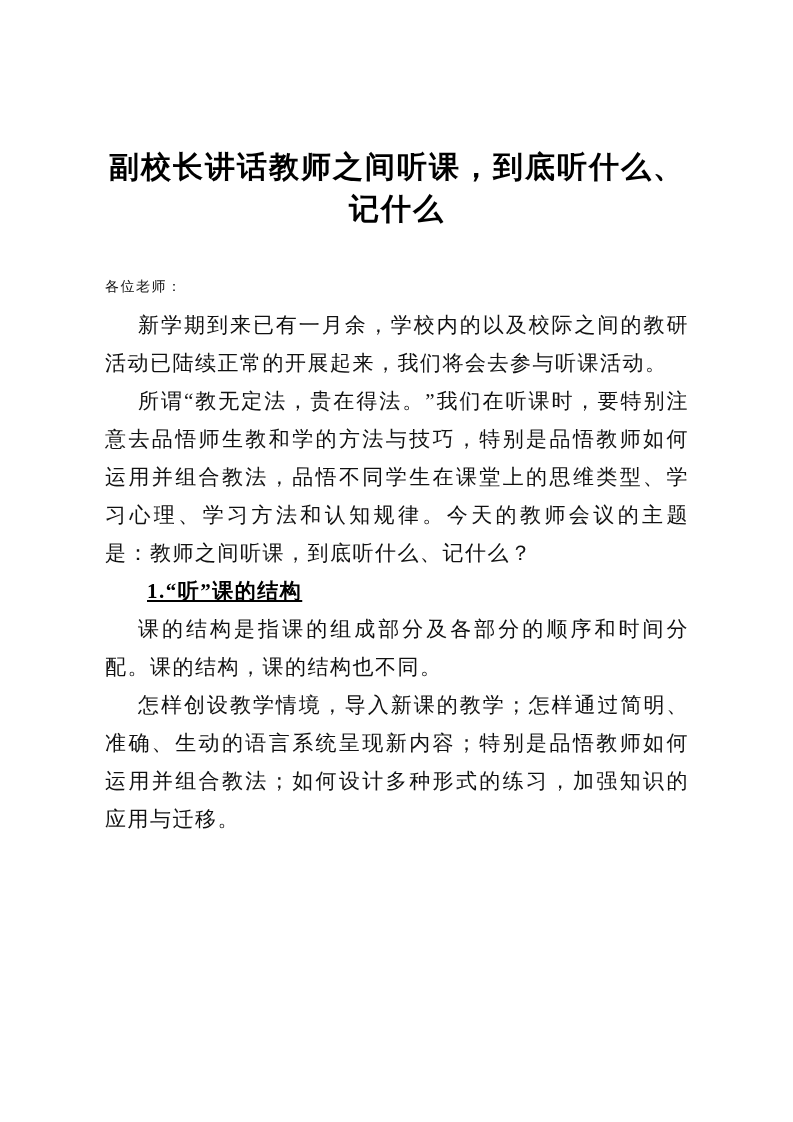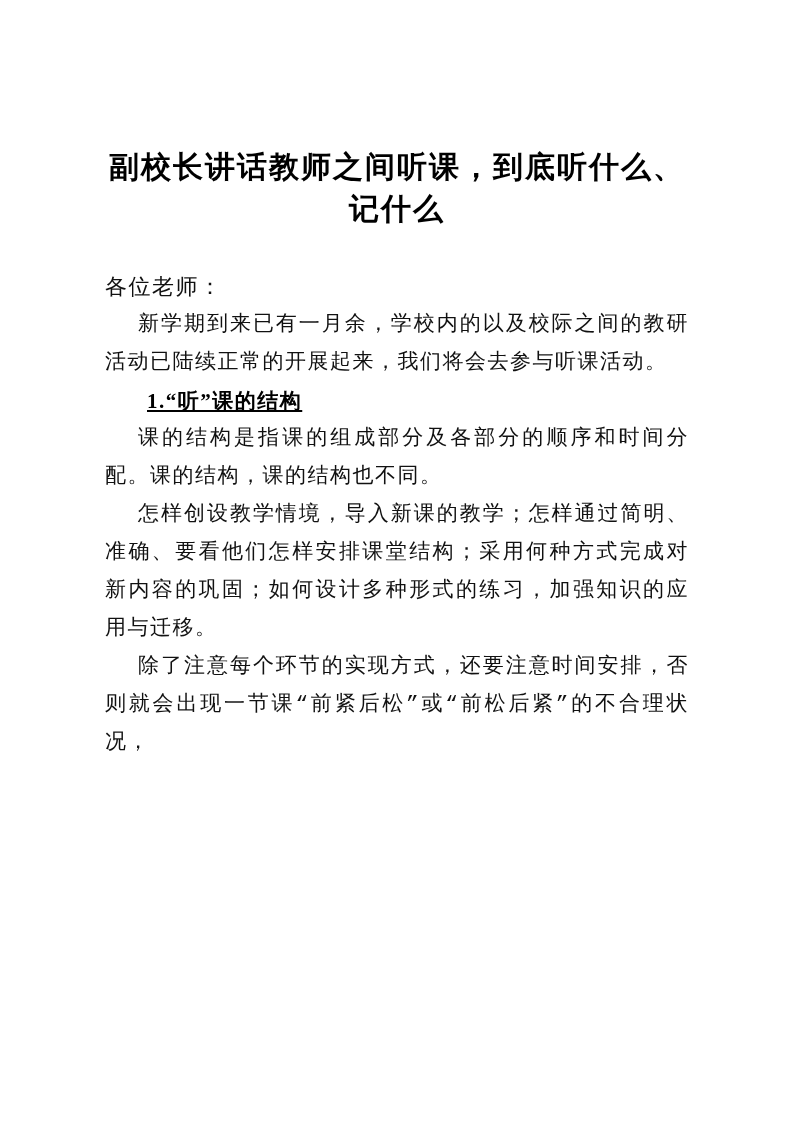--- a/index.html
+++ b/index.html
@@ -26,52 +26,51 @@
     margin: 146px 0 38px 0;
     font-family: "Liberation Sans", "DejaVu Sans", sans-serif;
     font-weight: 700;
     font-size: 30px;
     line-height: 42px;
     letter-spacing: 2px;
     text-align: center;
     color: #000000;
   }
   .salutation {
-    font-size: 22px;
+    font-size: 14px;
     line-height: 38px;
     letter-spacing: 1.5px;
     text-align: justify;
   }
   .doc-body p {
     margin: 0;
     font-size: 21px;
     line-height: 38px;
     letter-spacing: 1.5px;
     text-align: justify;
     text-justify: inter-character;
   }
   .doc-body p.body {
     text-indent: 33px;
-    font-family: Liberation Mono, monospace;
   }
   .doc-body p.heading {
     text-indent: 42px;
     font-weight: 700;
     color: #000000;
     text-decoration: underline;
   }
 </style>
 </head>
 <body>
 
 <div class="page">
   <div class="content">
     <h1 class="doc-title">副校长讲话教师之间听课，到底听什么、记什么</h1>
     <div class="salutation">各位老师：</div>
     <div class="doc-body">
         <p class="body">新学期到来已有一月余，学校内的以及校际之间的教研活动已陆续正常的开展起来，我们将会去参与听课活动。</p>
+        <p class="body">所谓“教无定法，贵在得法。”我们在听课时，要特别注意去品悟师生教和学的方法与技巧，特别是品悟教师如何运用并组合教法，品悟不同学生在课堂上的思维类型、学习心理、学习方法和认知规律。今天的教师会议的主题是：教师之间听课，到底听什么、记什么？</p>
         <p class="heading">1.“听”课的结构</p>
         <p class="body">课的结构是指课的组成部分及各部分的顺序和时间分配。课的结构，课的结构也不同。</p>
-        <p class="body">怎样创设教学情境，导入新课的教学；怎样通过简明、准确、要看他们怎样安排课堂结构；采用何种方式完成对新内容的巩固；如何设计多种形式的练习，加强知识的应用与迁移。</p>
-        <p class="body">除了注意每个环节的实现方式，还要注意时间安排，否则就会出现一节课“前紧后松”或“前松后紧”的不合理状况，</p>
+        <p class="body">怎样创设教学情境，导入新课的教学；怎样通过简明、准确、生动的语言系统呈现新内容；特别是品悟教师如何运用并组合教法；如何设计多种形式的练习，加强知识的应用与迁移。</p>
       </div>
   </div>
 </div>
 
 </body></html>

